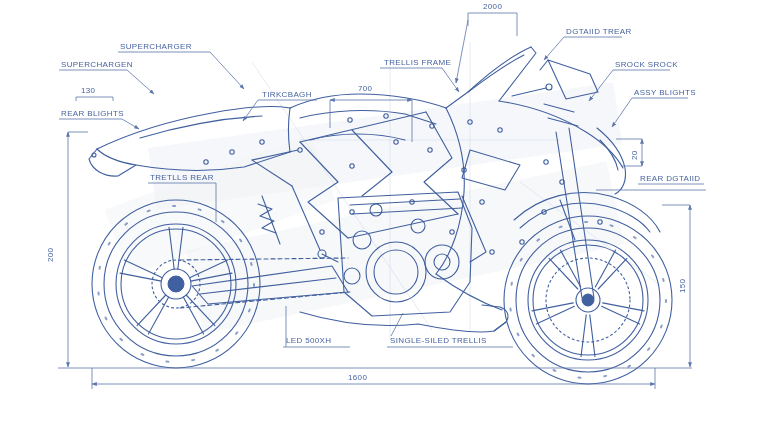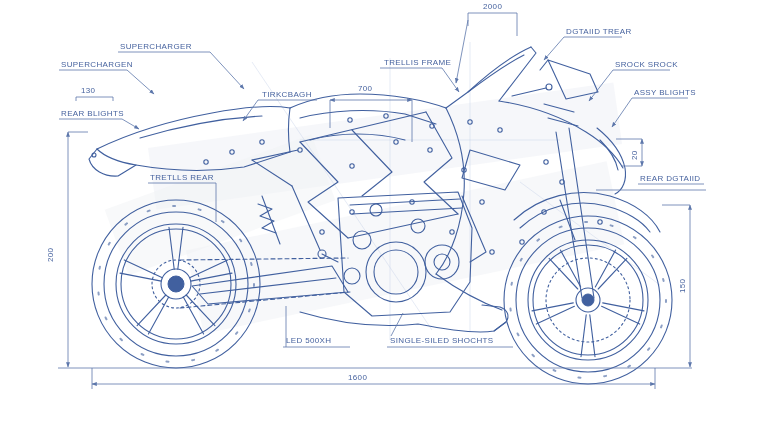--- a/index.html
+++ b/index.html
@@ -280,16 +280,16 @@
 <span class="lbl" style="left:358px;top:84px">700</span>
 <span class="lbl" style="left:483px;top:2px">2000</span>
 <span class="lbl" style="left:566px;top:27px">DGTAIID TREAR</span>
 <span class="lbl" style="left:615px;top:60px">SROCK SROCK</span>
 <span class="lbl" style="left:634px;top:88px">ASSY BLIGHTS</span>
 <span class="lbl rot" style="left:630px;top:160px">20</span>
 <span class="lbl" style="left:640px;top:174px">REAR DGTAIID</span>
 <span class="lbl rot" style="left:678px;top:293px">150</span>
 <span class="lbl rot" style="left:46px;top:262px">200</span>
 <span class="lbl" style="left:286px;top:336px">LED 500XH</span>
-<span class="lbl" style="left:390px;top:336px">SINGLE-SILED SHOCHTS</span>
+<span class="lbl" style="left:390px;top:336px">SINGLE-SILED TRELLIS</span>
 <span class="lbl" style="left:348px;top:373px">1600</span>
 
 </div>
 
 </body></html>

